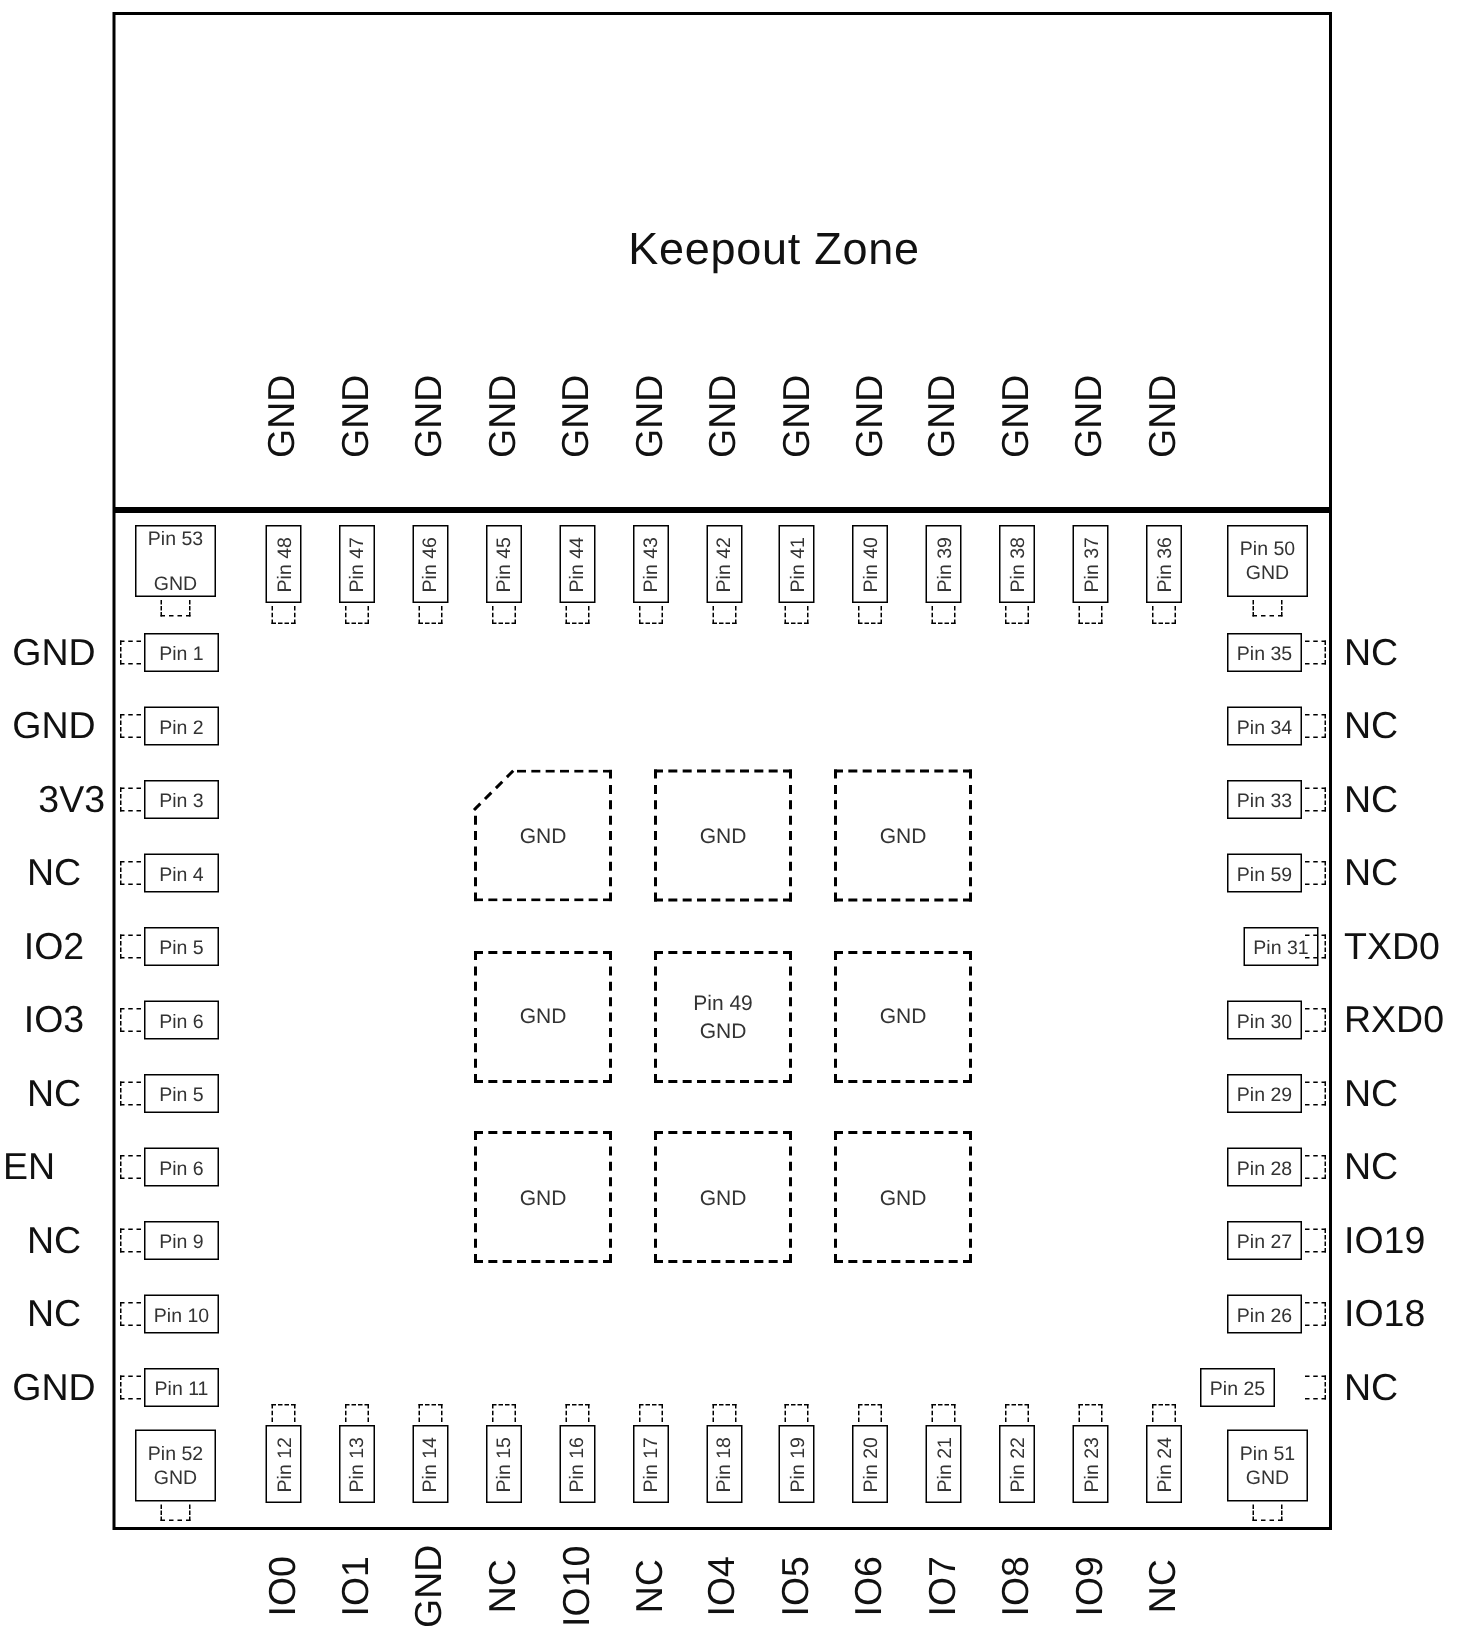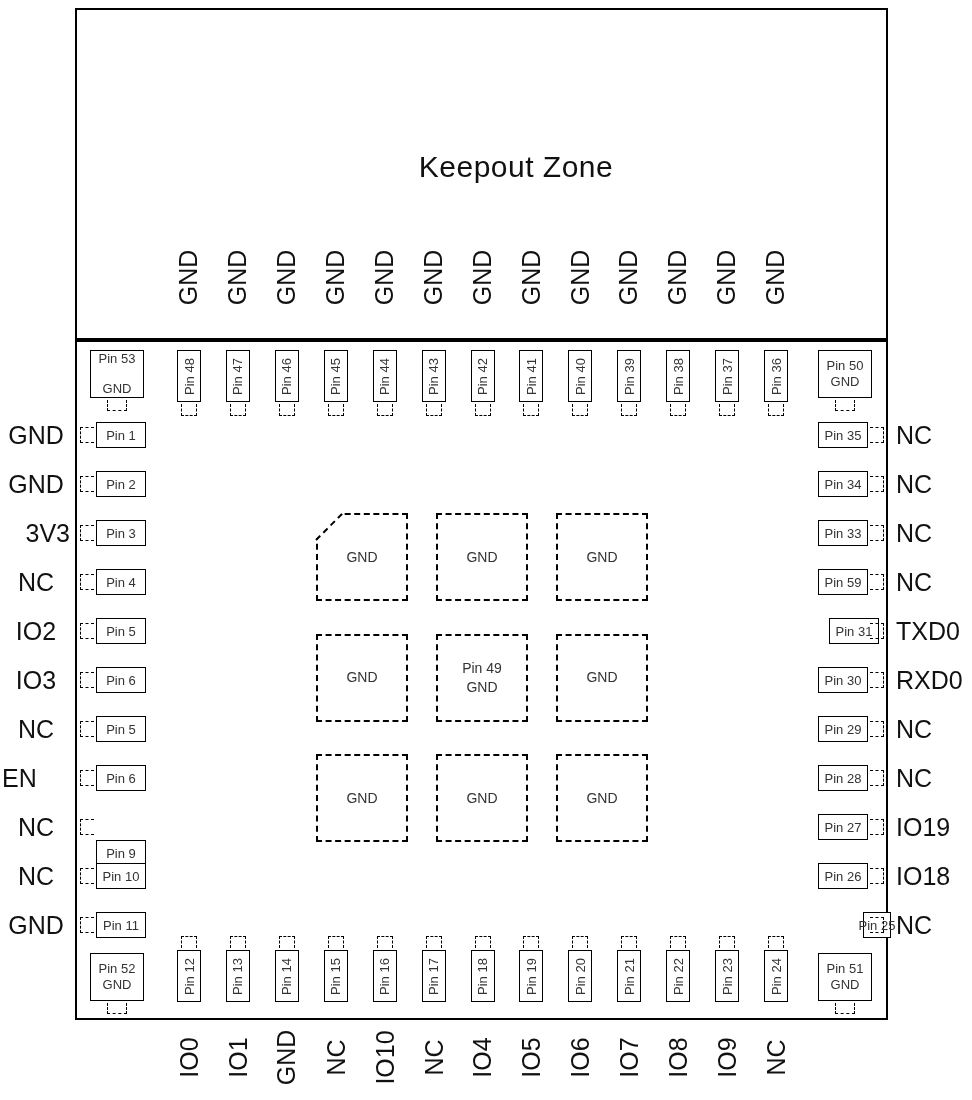--- a/index.html
+++ b/index.html
@@ -324,21 +324,21 @@
     <div class="hlabel" style="left:2px; top:666px; width:68px; text-align:center;">IO3</div>
     <div class="pin-box" style="left:96px; top:667px; width:50px; height:26px;">Pin 6</div>
     <div class="stub open-r" style="left:80px; top:672px;"></div>
     <div class="hlabel" style="left:2px; top:715px; width:68px; text-align:center;">NC</div>
     <div class="pin-box" style="left:96px; top:716px; width:50px; height:26px;">Pin 5</div>
     <div class="stub open-r" style="left:80px; top:721px;"></div>
     <div class="hlabel" style="left:2px; top:764px; width:68px; ">EN</div>
     <div class="pin-box" style="left:96px; top:765px; width:50px; height:26px;">Pin 6</div>
     <div class="stub open-r" style="left:80px; top:770px;"></div>
     <div class="hlabel" style="left:2px; top:813px; width:68px; text-align:center;">NC</div>
-    <div class="pin-box" style="left:96px; top:814px; width:50px; height:26px;margin-top:26px;">Pin 9</div>
+    <div class="pin-box" style="left:96px; top:814px; width:50px; height:26px;">Pin 9</div>
     <div class="stub open-r" style="left:80px; top:819px;"></div>
     <div class="hlabel" style="left:2px; top:862px; width:68px; text-align:center;">NC</div>
     <div class="pin-box" style="left:96px; top:863px; width:50px; height:26px;">Pin 10</div>
     <div class="stub open-r" style="left:80px; top:868px;"></div>
     <div class="hlabel" style="left:2px; top:911px; width:68px; text-align:center;">GND</div>
     <div class="pin-box" style="left:96px; top:912px; width:50px; height:26px;">Pin 11</div>
     <div class="stub open-r" style="left:80px; top:917px;"></div>
     <div class="hlabel" style="left:896px; top:421px; width:90px; text-align:left;">NC</div>
     <div class="pin-box" style="left:818px; top:422px; width:50px; height:26px;">Pin 35</div>
     <div class="stub open-l" style="left:870px; top:427px;"></div>
@@ -363,21 +363,21 @@
     <div class="hlabel" style="left:896px; top:764px; width:90px; text-align:left;">NC</div>
     <div class="pin-box" style="left:818px; top:765px; width:50px; height:26px;">Pin 28</div>
     <div class="stub open-l" style="left:870px; top:770px;"></div>
     <div class="hlabel" style="left:896px; top:813px; width:90px; text-align:left;">IO19</div>
     <div class="pin-box" style="left:818px; top:814px; width:50px; height:26px;">Pin 27</div>
     <div class="stub open-l" style="left:870px; top:819px;"></div>
     <div class="hlabel" style="left:896px; top:862px; width:90px; text-align:left;">IO18</div>
     <div class="pin-box" style="left:818px; top:863px; width:50px; height:26px;">Pin 26</div>
     <div class="stub open-l" style="left:870px; top:868px;"></div>
     <div class="hlabel" style="left:896px; top:911px; width:90px; text-align:left;">NC</div>
-    <div class="pin-box" style="left:863px; top:912px; width:28px; height:26px;">Pin 25</div>
+    <div class="pin-box" style="left:800px; top:912px; width:50px; height:26px;">Pin 25</div>
     <div class="stub open-l" style="left:870px; top:917px;"></div>
     <div class="pad" style="left:316px; top:513px;">
         <div class="padbox chamfer"></div>
         <div class="diag"></div>
         <div class="padlabel">
         <div>GND</div>
       </div>
       </div>
     <div class="pad" style="left:436px; top:513px;">
         <div class="padbox"></div>

